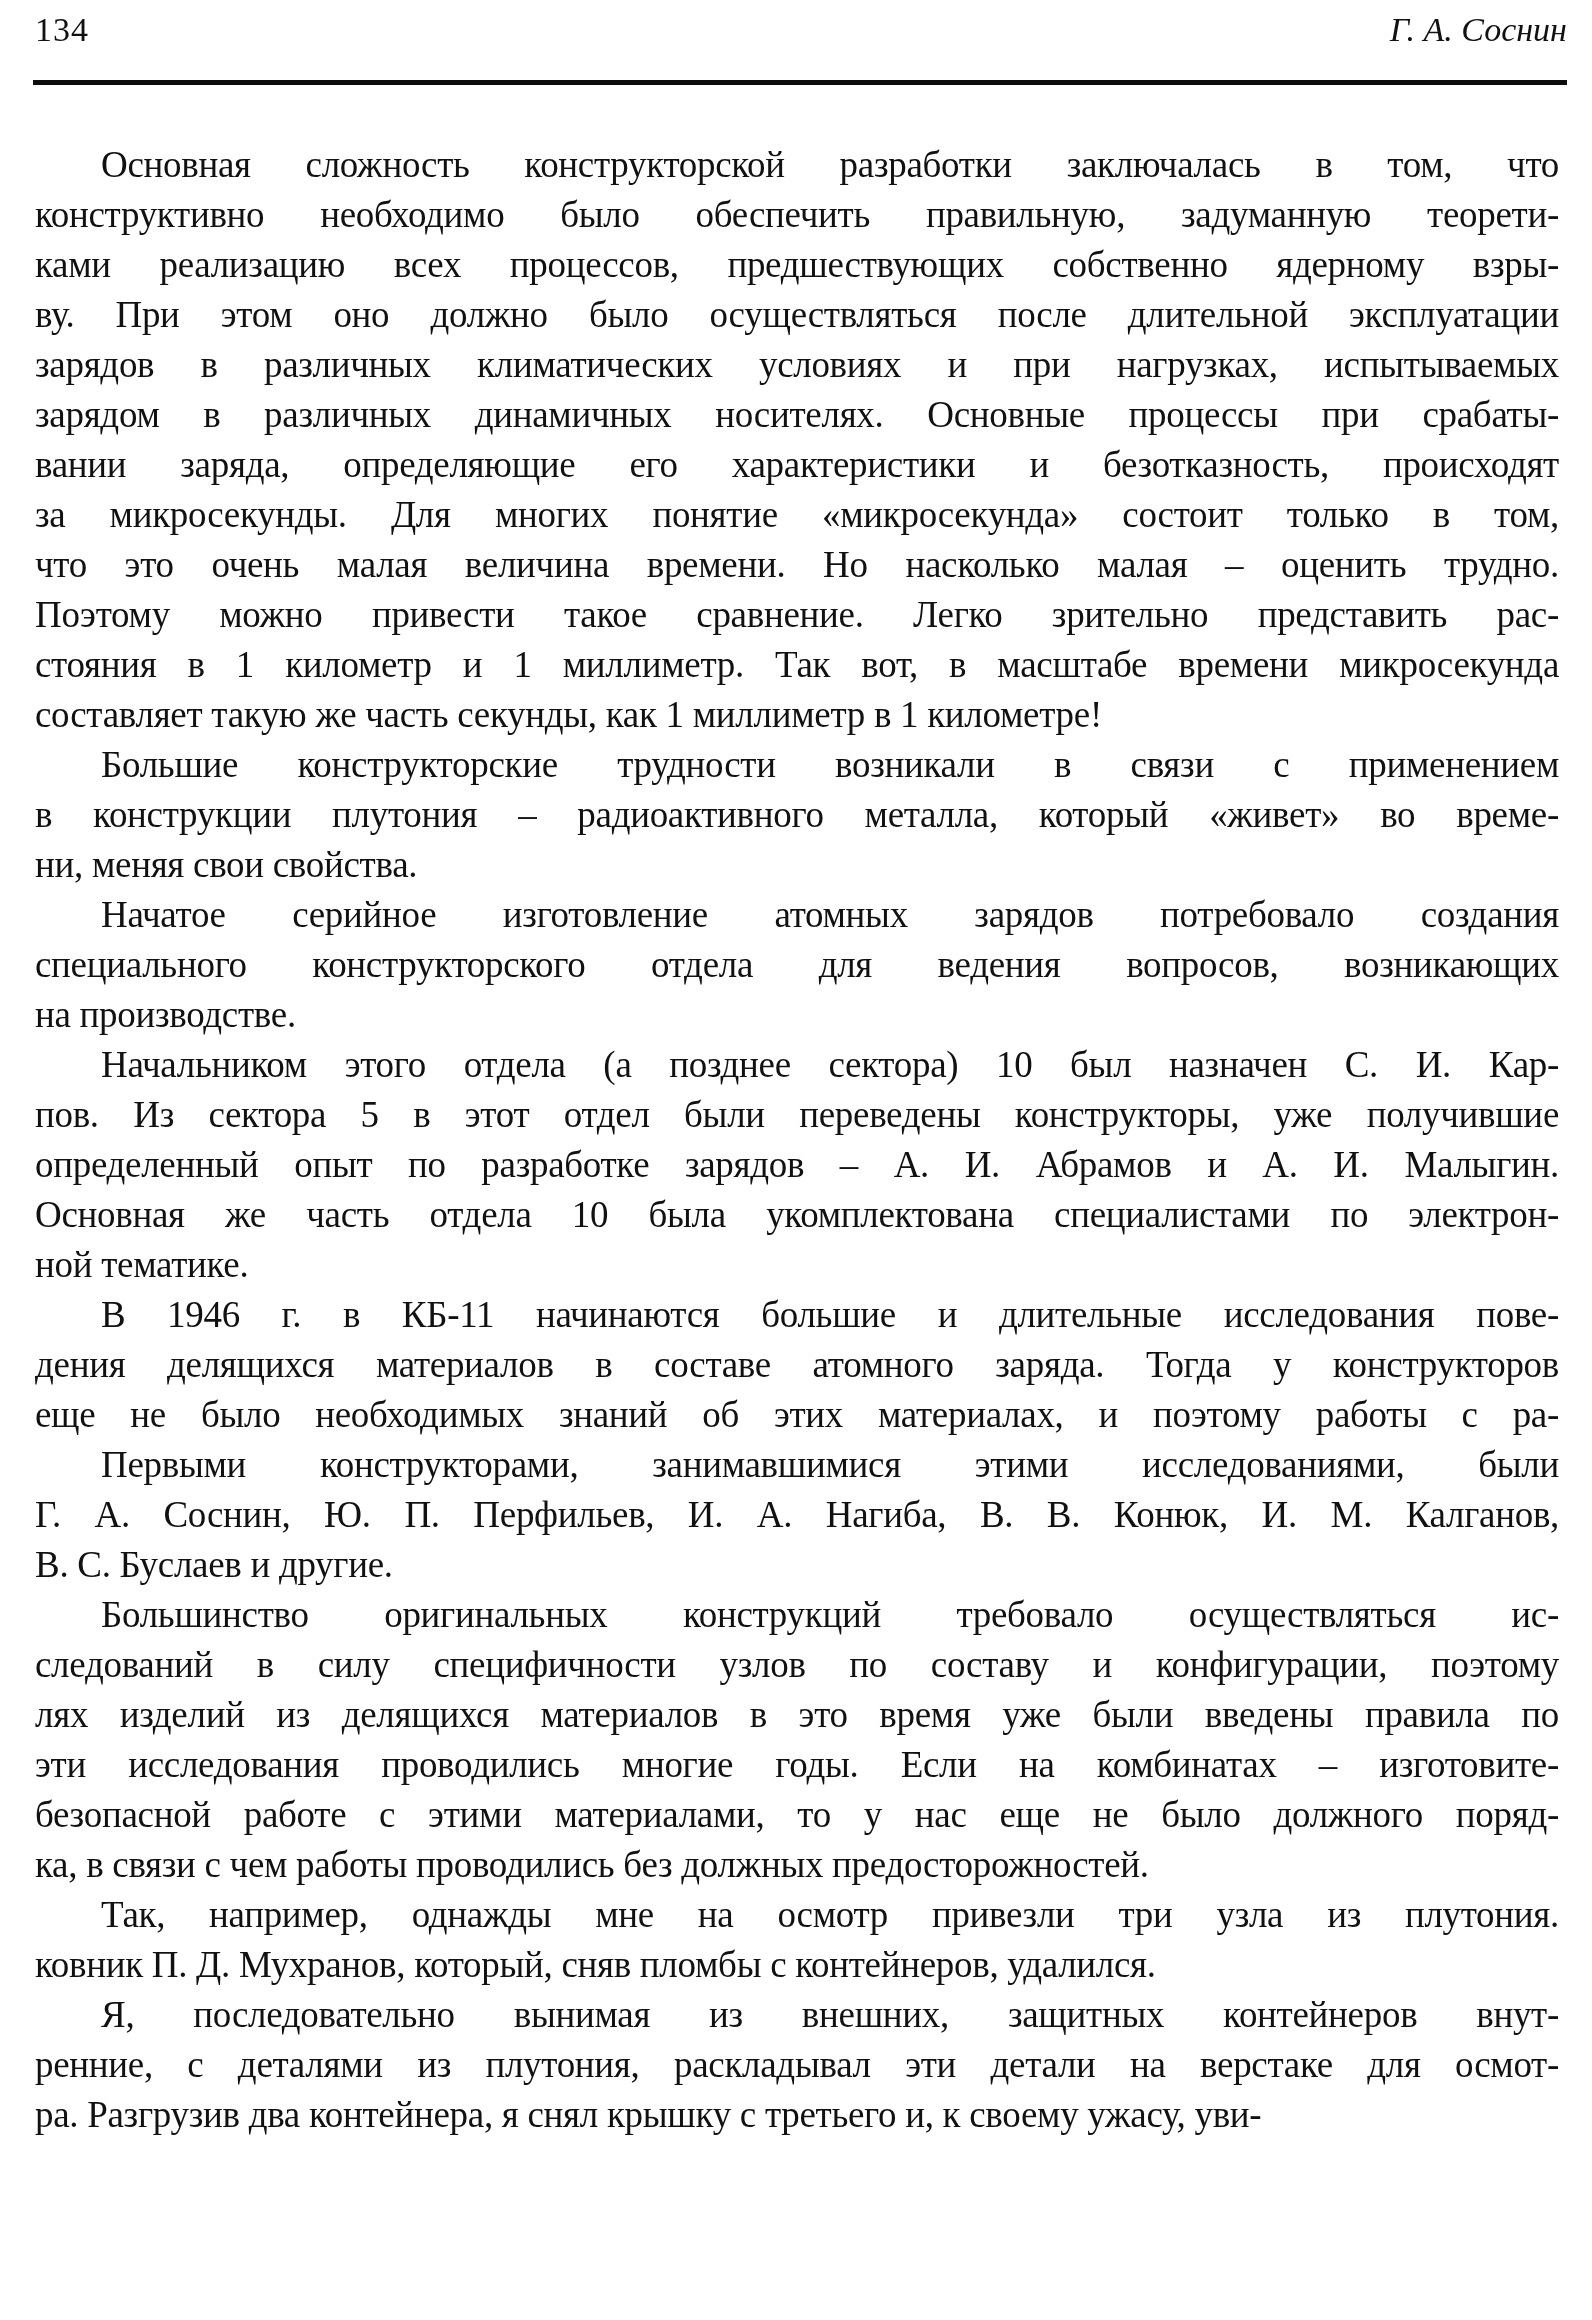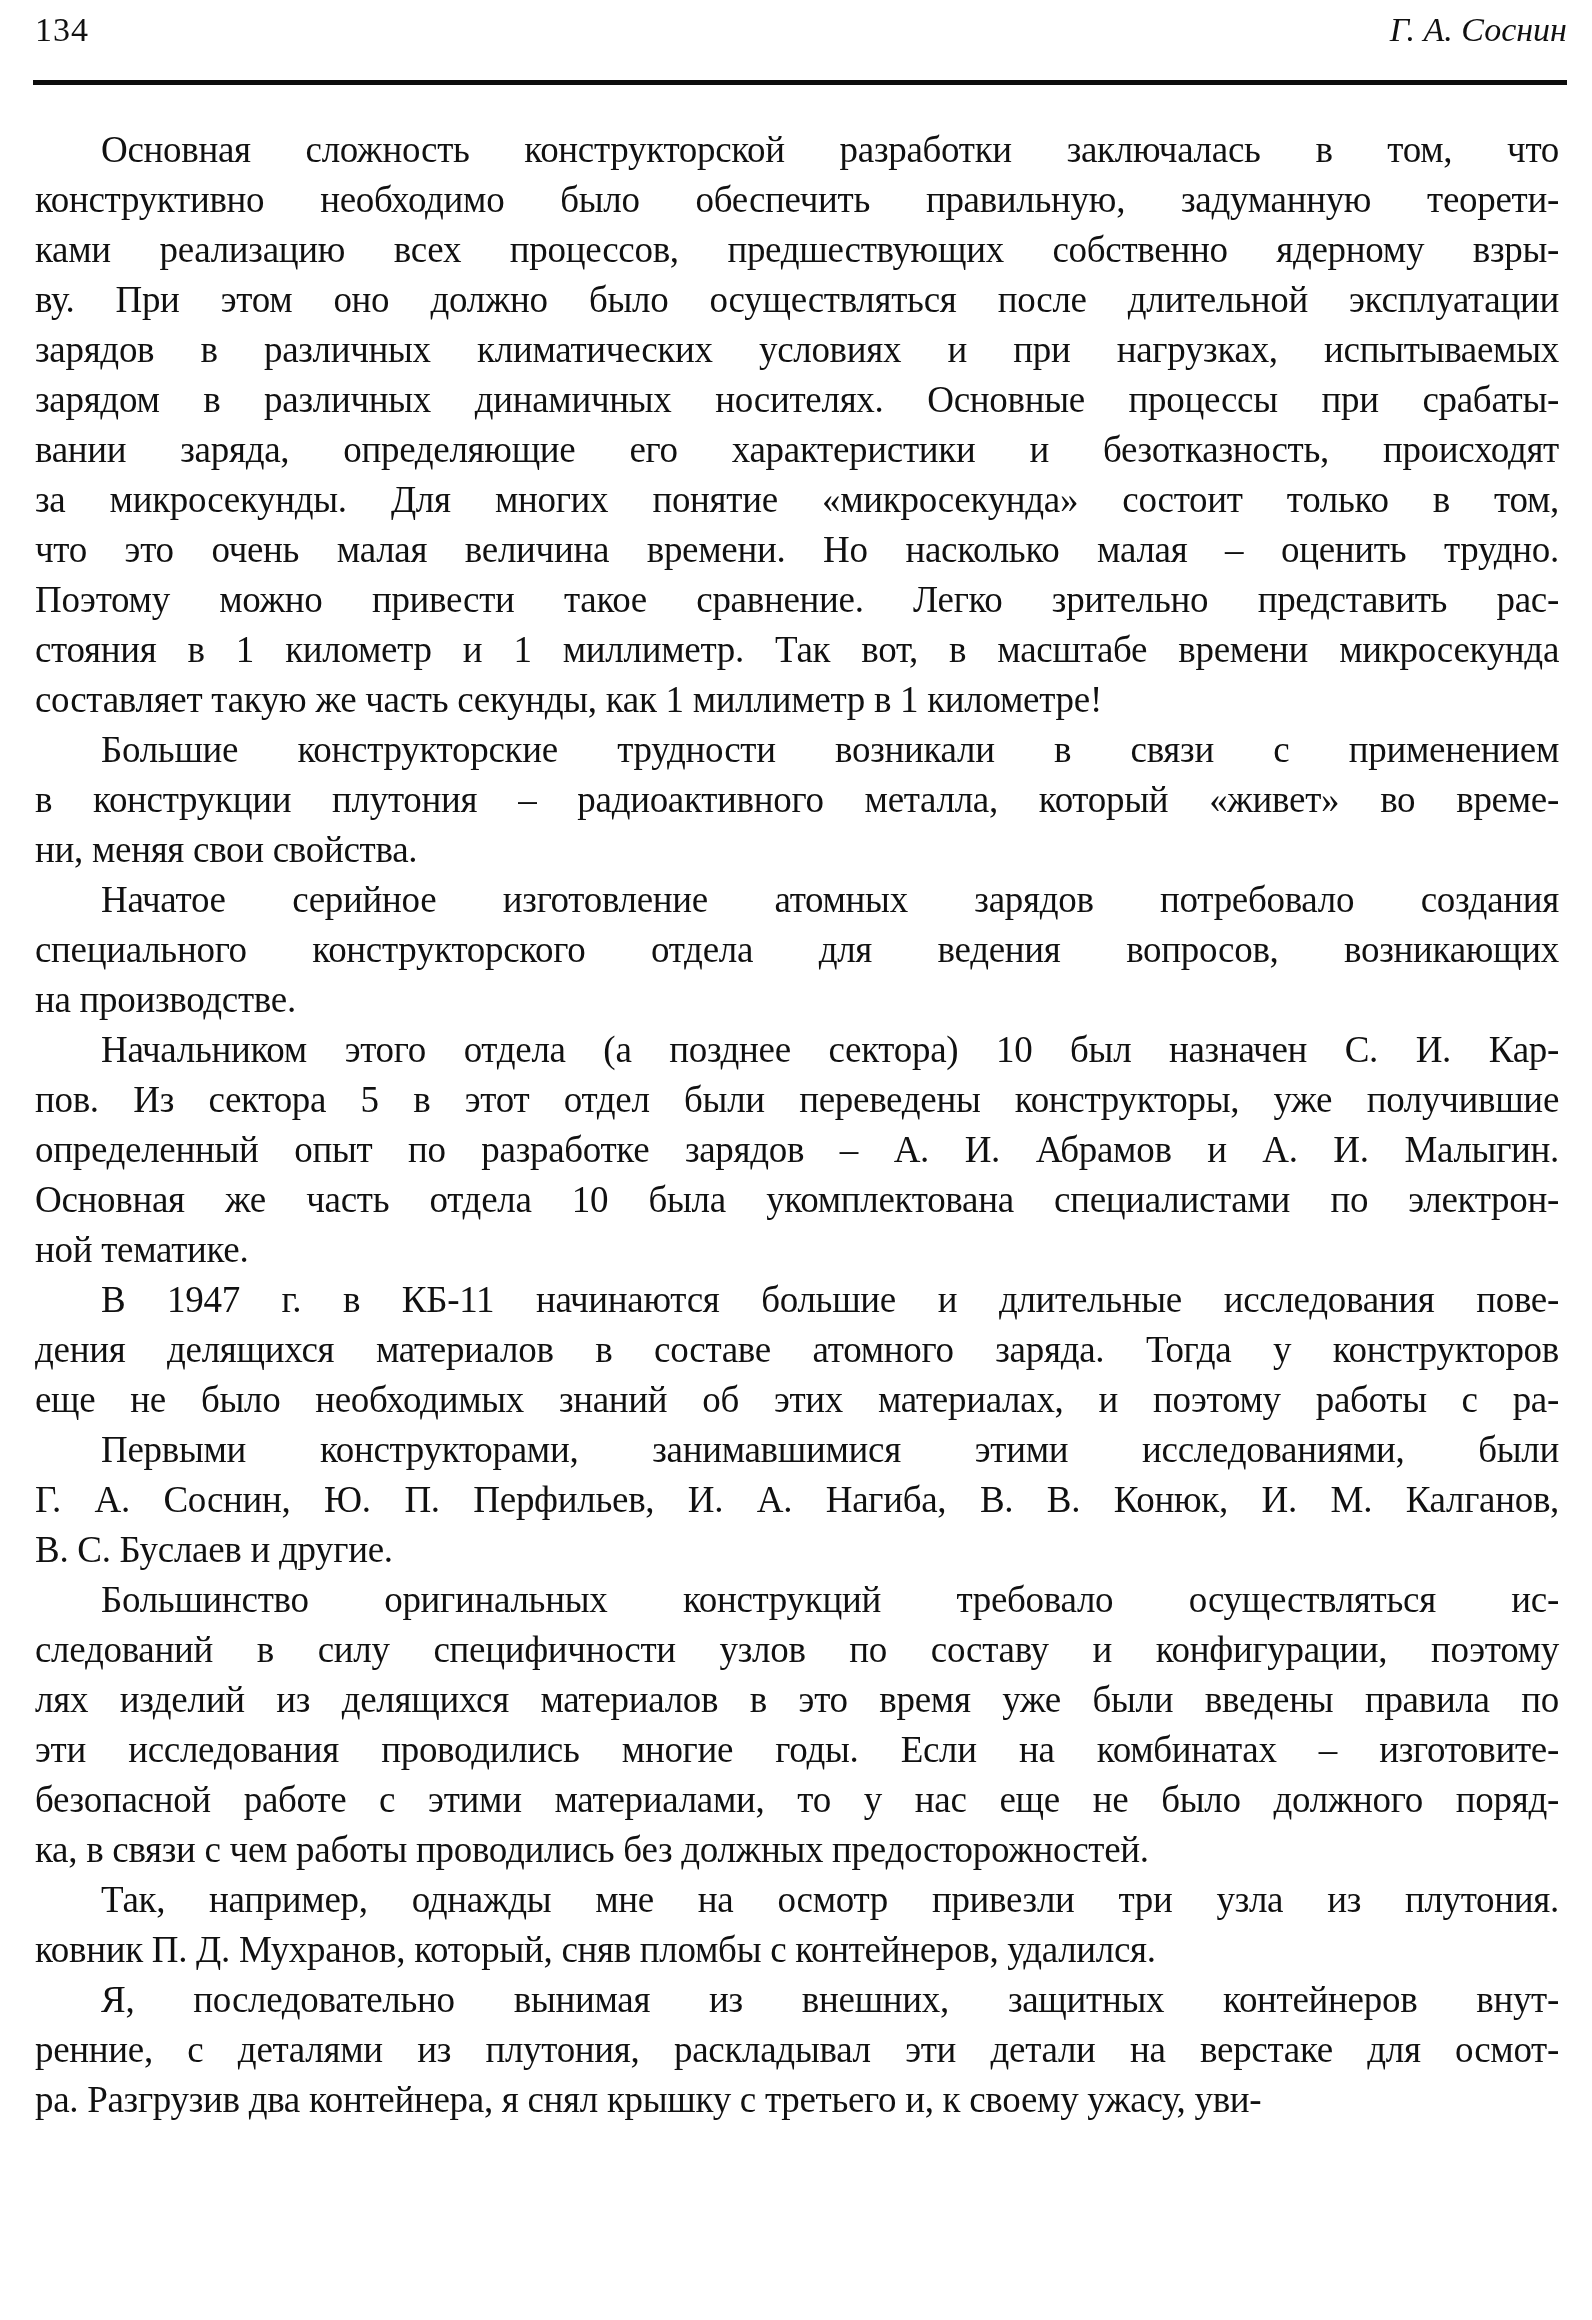--- a/index.html
+++ b/index.html
@@ -39,21 +39,21 @@
   .header-rule {
     position: absolute;
     top: 80px;
     left: 33px;
     right: 33px;
     height: 5px;
     background: #0d0d0d;
   }
   .body-text {
     position: absolute;
-    top: 125px;
+    top: 140px;
     left: 35px;
     width: 1524px;
     font-size: 37px;
     line-height: 50px;
     letter-spacing: -0.3px;
   }
   .paragraph {
     margin: 0;
   }
   .line {
@@ -104,21 +104,21 @@
         <div class="line para-end">на производстве.</div>
       </div>
       <div class="paragraph">
         <div class="line first">Начальником этого отдела (а позднее сектора) 10 был назначен С. И. Кар-</div>
         <div class="line">пов. Из сектора 5 в этот отдел были переведены конструкторы, уже получившие</div>
         <div class="line">определенный опыт по разработке зарядов – А. И. Абрамов и А. И. Малыгин.</div>
         <div class="line">Основная же часть отдела 10 была укомплектована специалистами по электрон-</div>
         <div class="line para-end">ной тематике.</div>
       </div>
       <div class="paragraph">
-        <div class="line first">В 1947 г. в КБ-11 начинаются большие и длительные исследования пове-</div>
+        <div class="line first">В 1946 г. в КБ-11 начинаются большие и длительные исследования пове-</div>
         <div class="line">дения делящихся материалов в составе атомного заряда. Тогда у конструкторов</div>
         <div class="line">еще не было необходимых знаний об этих материалах, и поэтому работы с ра-</div>
       </div>
       <div class="paragraph">
         <div class="line first">Первыми конструкторами, занимавшимися этими исследованиями, были</div>
         <div class="line">Г. А. Соснин, Ю. П. Перфильев, И. А. Нагиба, В. В. Конюк, И. М. Калганов,</div>
         <div class="line para-end">В. С. Буслаев и другие.</div>
       </div>
       <div class="paragraph">
         <div class="line first">Большинство оригинальных конструкций требовало осуществляться ис-</div>

